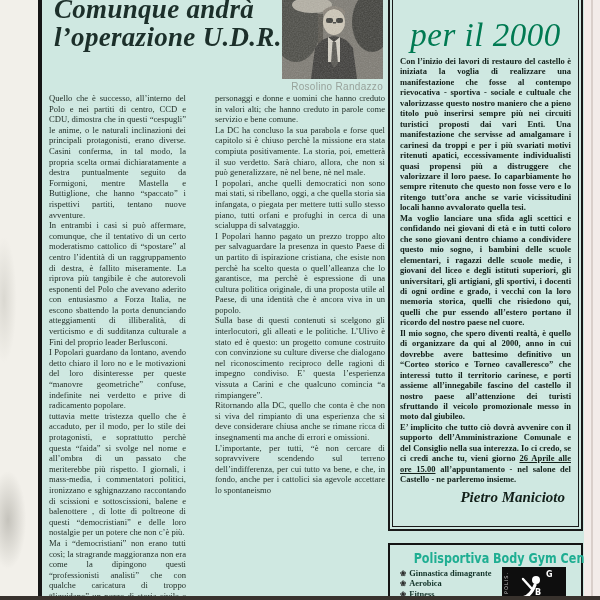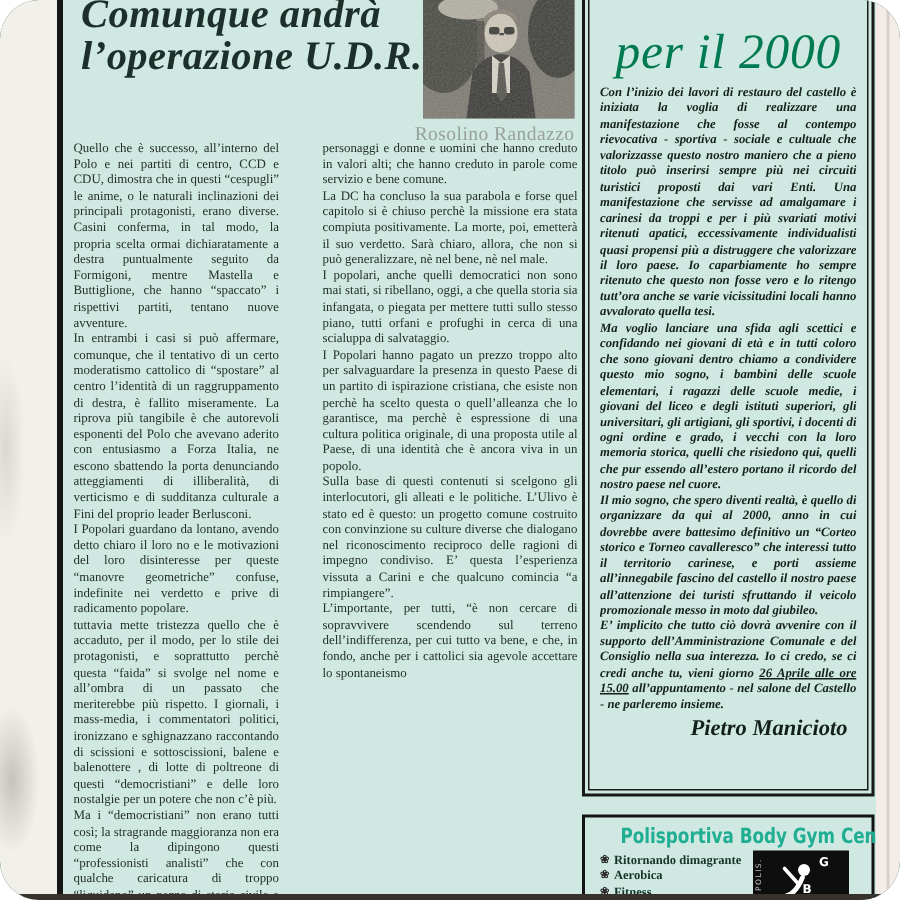--- a/index.html
+++ b/index.html
@@ -5,21 +5,21 @@
   :root{
     --page-bg:#cfe8e1;
     --headline-text:#1c2f2a;
     --right-title:#007a52;
     --gym-title:#1fae92;
     --body-text:#243029;
     --box-text:#13201a;
   }
   html,body{margin:0;padding:0;}
   .page{position:relative;width:600px;height:600px;background:#14532d;overflow:hidden;
-        font-family:"Liberation Serif",serif;border-radius:26px;}
+        font-family:"Liberation Serif",serif;}
   
   .margin-left{position:absolute;left:0;top:0;width:38px;height:600px;
     background:
       radial-gradient(ellipse 26px 70px at 8px 520px, #c5c3bc 0%, rgba(197,195,188,0) 70%),
       radial-gradient(ellipse 18px 90px at 4px 300px, #dad8d1 0%, rgba(218,216,209,0) 70%),
       #f2f0ea;}
   .rule-left{position:absolute;left:38px;top:0;width:4px;height:596px;background:#161616;}
   .margin-right{position:absolute;left:584px;top:0;width:16px;height:600px;background:#f3ece9;}
   .margin-right .shadow-line{position:absolute;left:7px;top:0;width:2px;height:600px;background:#d9cfca;}
   .bottom-band{position:absolute;left:0;top:596px;width:600px;height:4px;background:#38322d;}
@@ -27,36 +27,36 @@
   .content{position:absolute;left:42px;top:0;width:542px;height:596px;background:var(--page-bg);overflow:hidden;}
 
   
   .headline{position:absolute;left:12px;top:-5px;width:310px;color:var(--headline-text);
     font-style:italic;font-weight:700;font-size:27px;line-height:28px;letter-spacing:.3px;}
 
   
   .photo{position:absolute;left:240px;top:0;width:101px;height:79px;overflow:hidden;background:#6e6b63;}
   .photo svg{display:block;}
   .photo-caption{position:absolute;left:230px;top:81px;width:111px;text-align:right;
-    font-family:Liberation Serif, serif;font-size:13px;color:#98a29b;letter-spacing:.3px;}
+    font-family:Liberation Sans, sans-serif;font-size:10px;color:#98a29b;letter-spacing:.3px;}
 
   
   .col{position:absolute;top:93px;height:503px;overflow:hidden;color:var(--body-text);}
   .col-1{left:7px;width:137px;}
   .col-2{left:173px;width:170px;font-family:Liberation Serif, serif;}
   .col p{margin:0;font-size:8.6px;line-height:10.6px;text-align:justify;}
 
   
   .right-box{position:absolute;left:346px;top:-10px;width:191px;height:537px;
     border:2px solid #191919;background:var(--page-bg);}
   .right-box::after{content:"";position:absolute;inset:2px;border:1px solid #191919;pointer-events:none;}
   .right-box-inner{position:absolute;left:10px;right:10px;top:7px;bottom:5px;overflow:hidden;}
   .right-title{margin:19px 0 4px;text-align:center;font-style:italic;font-weight:400;
     font-size:33px;line-height:34px;color:var(--right-title);letter-spacing:.5px;}
-  .right-box-inner p{margin:0;font-style:italic;font-weight:700;font-size:8.5px;line-height:10.45px;
+  .right-box-inner p{margin:0;font-weight:700;font-size:8.5px;line-height:10.45px;
     text-align:justify;color:var(--box-text);}
   .underlined{text-decoration:underline;}
   .signature{margin-top:4px;text-align:right;font-style:italic;font-weight:700;font-size:15px;
     color:var(--box-text);padding-right:6px;}
 
   
   .gym-box{position:absolute;left:346px;top:543px;width:191px;height:75px;
     border:2px solid #141414;background:var(--page-bg);}
   .gym-title-wrap{margin-top:4px;text-align:center;}
   .gym-title{display:inline-block;white-space:nowrap;font-family:"DejaVu Sans",sans-serif;
@@ -120,44 +120,45 @@
     <div class="col col-1">
       <p>Quello che è successo, all’interno del Polo e nei partiti di centro, CCD e CDU, dimostra che in questi “cespugli” le anime, o le naturali inclinazioni dei principali protagonisti, erano diverse. Casini conferma, in tal modo, la propria scelta ormai dichiaratamente a destra puntualmente seguito da Formigoni, mentre Mastella e Buttiglione, che hanno “spaccato” i rispettivi partiti, tentano nuove avventure.</p>
       <p>In entrambi i casi si può affermare, comunque, che il tentativo di un certo moderatismo cattolico di “spostare” al centro l’identità di un raggruppamento di destra, è fallito miseramente. La riprova più tangibile è che autorevoli esponenti del Polo che avevano aderito con entusiasmo a Forza Italia, ne escono sbattendo la porta denunciando atteggiamenti di illiberalità, di verticismo e di sudditanza culturale a Fini del proprio leader Berlusconi.</p>
       <p>I Popolari guardano da lontano, avendo detto chiaro il loro no e le motivazioni del loro disinteresse per queste “manovre geometriche” confuse, indefinite nei verdetto e prive di radicamento popolare.</p>
       <p>tuttavia mette tristezza quello che è accaduto, per il modo, per lo stile dei protagonisti, e soprattutto perchè questa “faida” si svolge nel nome e all’ombra di un passato che meriterebbe più rispetto. I giornali, i mass-media, i commentatori politici, ironizzano e sghignazzano raccontando di scissioni e sottoscissioni, balene e balenottere , di lotte di poltreone di questi “democristiani” e delle loro nostalgie per un potere che non c’è più.</p>
       <p>Ma i “democristiani” non erano tutti così; la stragrande maggioranza non era come la dipingono questi “professionisti analisti” che con qualche caricatura di troppo “liquidano” un pezzo di storia civile e democratica del</p>
     </div>
 
     <div class="col col-2">
       <p>personaggi e donne e uomini che hanno creduto in valori alti; che hanno creduto in parole come servizio e bene comune.</p>
-      <p>La DC ha concluso la sua parabola e forse quel capitolo si è chiuso perchè la missione era stata compiuta positivamente. La morte, poi, emetterà il suo verdetto. Sarà chiaro, allora, che non si può generalizzare, nè nel bene, nè nel male.</p>
+      <p>La DC ha concluso la sua parabola e forse quel capitolo si è chiuso perchè la missione era stata compiuta positivamente. La storia, poi, emetterà il suo verdetto. Sarà chiaro, allora, che non si può generalizzare, nè nel bene, nè nel male.</p>
       <p>I popolari, anche quelli democratici non sono mai stati, si ribellano, oggi, a che quella storia sia infangata, o piegata per mettere tutti sullo stesso piano, tutti orfani e profughi in cerca di una scialuppa di salvataggio.</p>
       <p>I Popolari hanno pagato un prezzo troppo alto per salvaguardare la presenza in questo Paese di un partito di ispirazione cristiana, che esiste non perchè ha scelto questa o quell’alleanza che lo garantisce, ma perchè è espressione di una cultura politica originale, di una proposta utile al Paese, di una identità che è ancora viva in un popolo.</p>
       <p>Sulla base di questi contenuti si scelgono gli interlocutori, gli alleati e le politiche. L’Ulivo è stato ed è questo: un progetto comune costruito con convinzione su culture diverse che dialogano nel riconoscimento reciproco delle ragioni di impegno condiviso. E’ questa l’esperienza vissuta a Carini e che qualcuno comincia “a rimpiangere”.</p>
+      <p>Ritornando alla DC, quello che conta è  che non si viva del rimpianto di una esperienza che si deve considerare chiusa anche se rimane ricca di insegnamenti ma anche di errori e omissioni.</p>
       <p>L’importante, per tutti, “è non cercare di sopravvivere scendendo sul terreno dell’indifferenza, per cui tutto va bene, e che, in fondo, anche per i cattolici sia agevole accettare lo spontaneismo</p>
     </div>
 
     <div class="right-box">
       <div class="right-box-inner">
         <div class="right-title">per il 2000</div>
         <p>Con l’inizio dei lavori di restauro del castello è iniziata la voglia di realizzare una manifestazione che fosse al contempo rievocativa - sportiva - sociale e cultuale che valorizzasse questo nostro maniero che a pieno titolo può inserirsi sempre più nei circuiti turistici proposti dai vari Enti. Una manifestazione che servisse ad amalgamare i carinesi da troppi e per i più svariati motivi ritenuti apatici, eccessivamente individualisti quasi propensi più a distruggere che valorizzare il loro paese. Io caparbiamente ho sempre ritenuto che questo non fosse vero e lo ritengo tutt’ora anche se varie vicissitudini locali hanno avvalorato quella tesi.</p>
         <p>Ma voglio lanciare una sfida agli scettici e confidando nei giovani di età e in tutti coloro che sono giovani dentro chiamo a condividere questo mio sogno, i bambini delle scuole elementari, i ragazzi delle scuole medie, i giovani del liceo e degli istituti superiori, gli universitari, gli artigiani, gli sportivi, i docenti di ogni ordine e grado, i vecchi con la loro memoria storica, quelli che risiedono qui, quelli che pur essendo all’estero portano il ricordo del nostro paese nel cuore.</p>
         <p>Il mio sogno, che spero diventi realtà, è quello di organizzare da qui al 2000, anno in cui dovrebbe avere battesimo definitivo un “Corteo storico e Torneo cavalleresco” che interessi tutto il territorio carinese, e porti assieme all’innegabile fascino del castello il nostro paese all’attenzione dei turisti sfruttando il veicolo promozionale messo in moto dal giubileo.</p>
         <p><span>E’ implicito che tutto ciò dovrà avvenire con il supporto dell’Amministrazione Comunale e del Consiglio nella sua interezza. Io ci credo, se ci credi anche tu, vieni giorno </span><span class="underlined">26 Aprile alle ore 15.00</span><span> all’appuntamento - nel salone del Castello - ne parleremo insieme.</span></p>
         <div class="signature">Pietro Manicioto</div>
       </div>
     </div>
 
     <div class="gym-box">
       <div class="gym-title-wrap">
         <span class="gym-title">Polisportiva Body Gym Center</span>
       </div>
       <div class="gym-list">
-        <div class="gym-item"><span class="gym-bullet">❀</span><span>Ritornando dimagrante</span></div>
+        <div class="gym-item"><span class="gym-bullet">❀</span><span>Ginnastica dimagrante</span></div>
         <div class="gym-item"><span class="gym-bullet">❀</span><span>Aerobica</span></div>
         <div class="gym-item"><span class="gym-bullet">❀</span><span>Fitness</span></div>
       </div>
       <div class="gym-logo">
         <span class="vtext">POLIS.</span>
         <svg width="40" height="46" viewBox="0 0 40 46" style="position:absolute;left:8px;top:3px;" xmlns="http://www.w3.org/2000/svg">
           <circle cx="26" cy="10" r="4" fill="#ffffff"></circle>
           <path d="M10,28 Q20,28 25,15" stroke="#ffffff" stroke-width="3.2" fill="none" stroke-linecap="round"></path>
           <path d="M22,19 L13,9" stroke="#ffffff" stroke-width="2.4" stroke-linecap="round"></path>
           <path d="M10,28 L4,40 M10,28 L17,41" stroke="#ffffff" stroke-width="2.6" stroke-linecap="round"></path>

